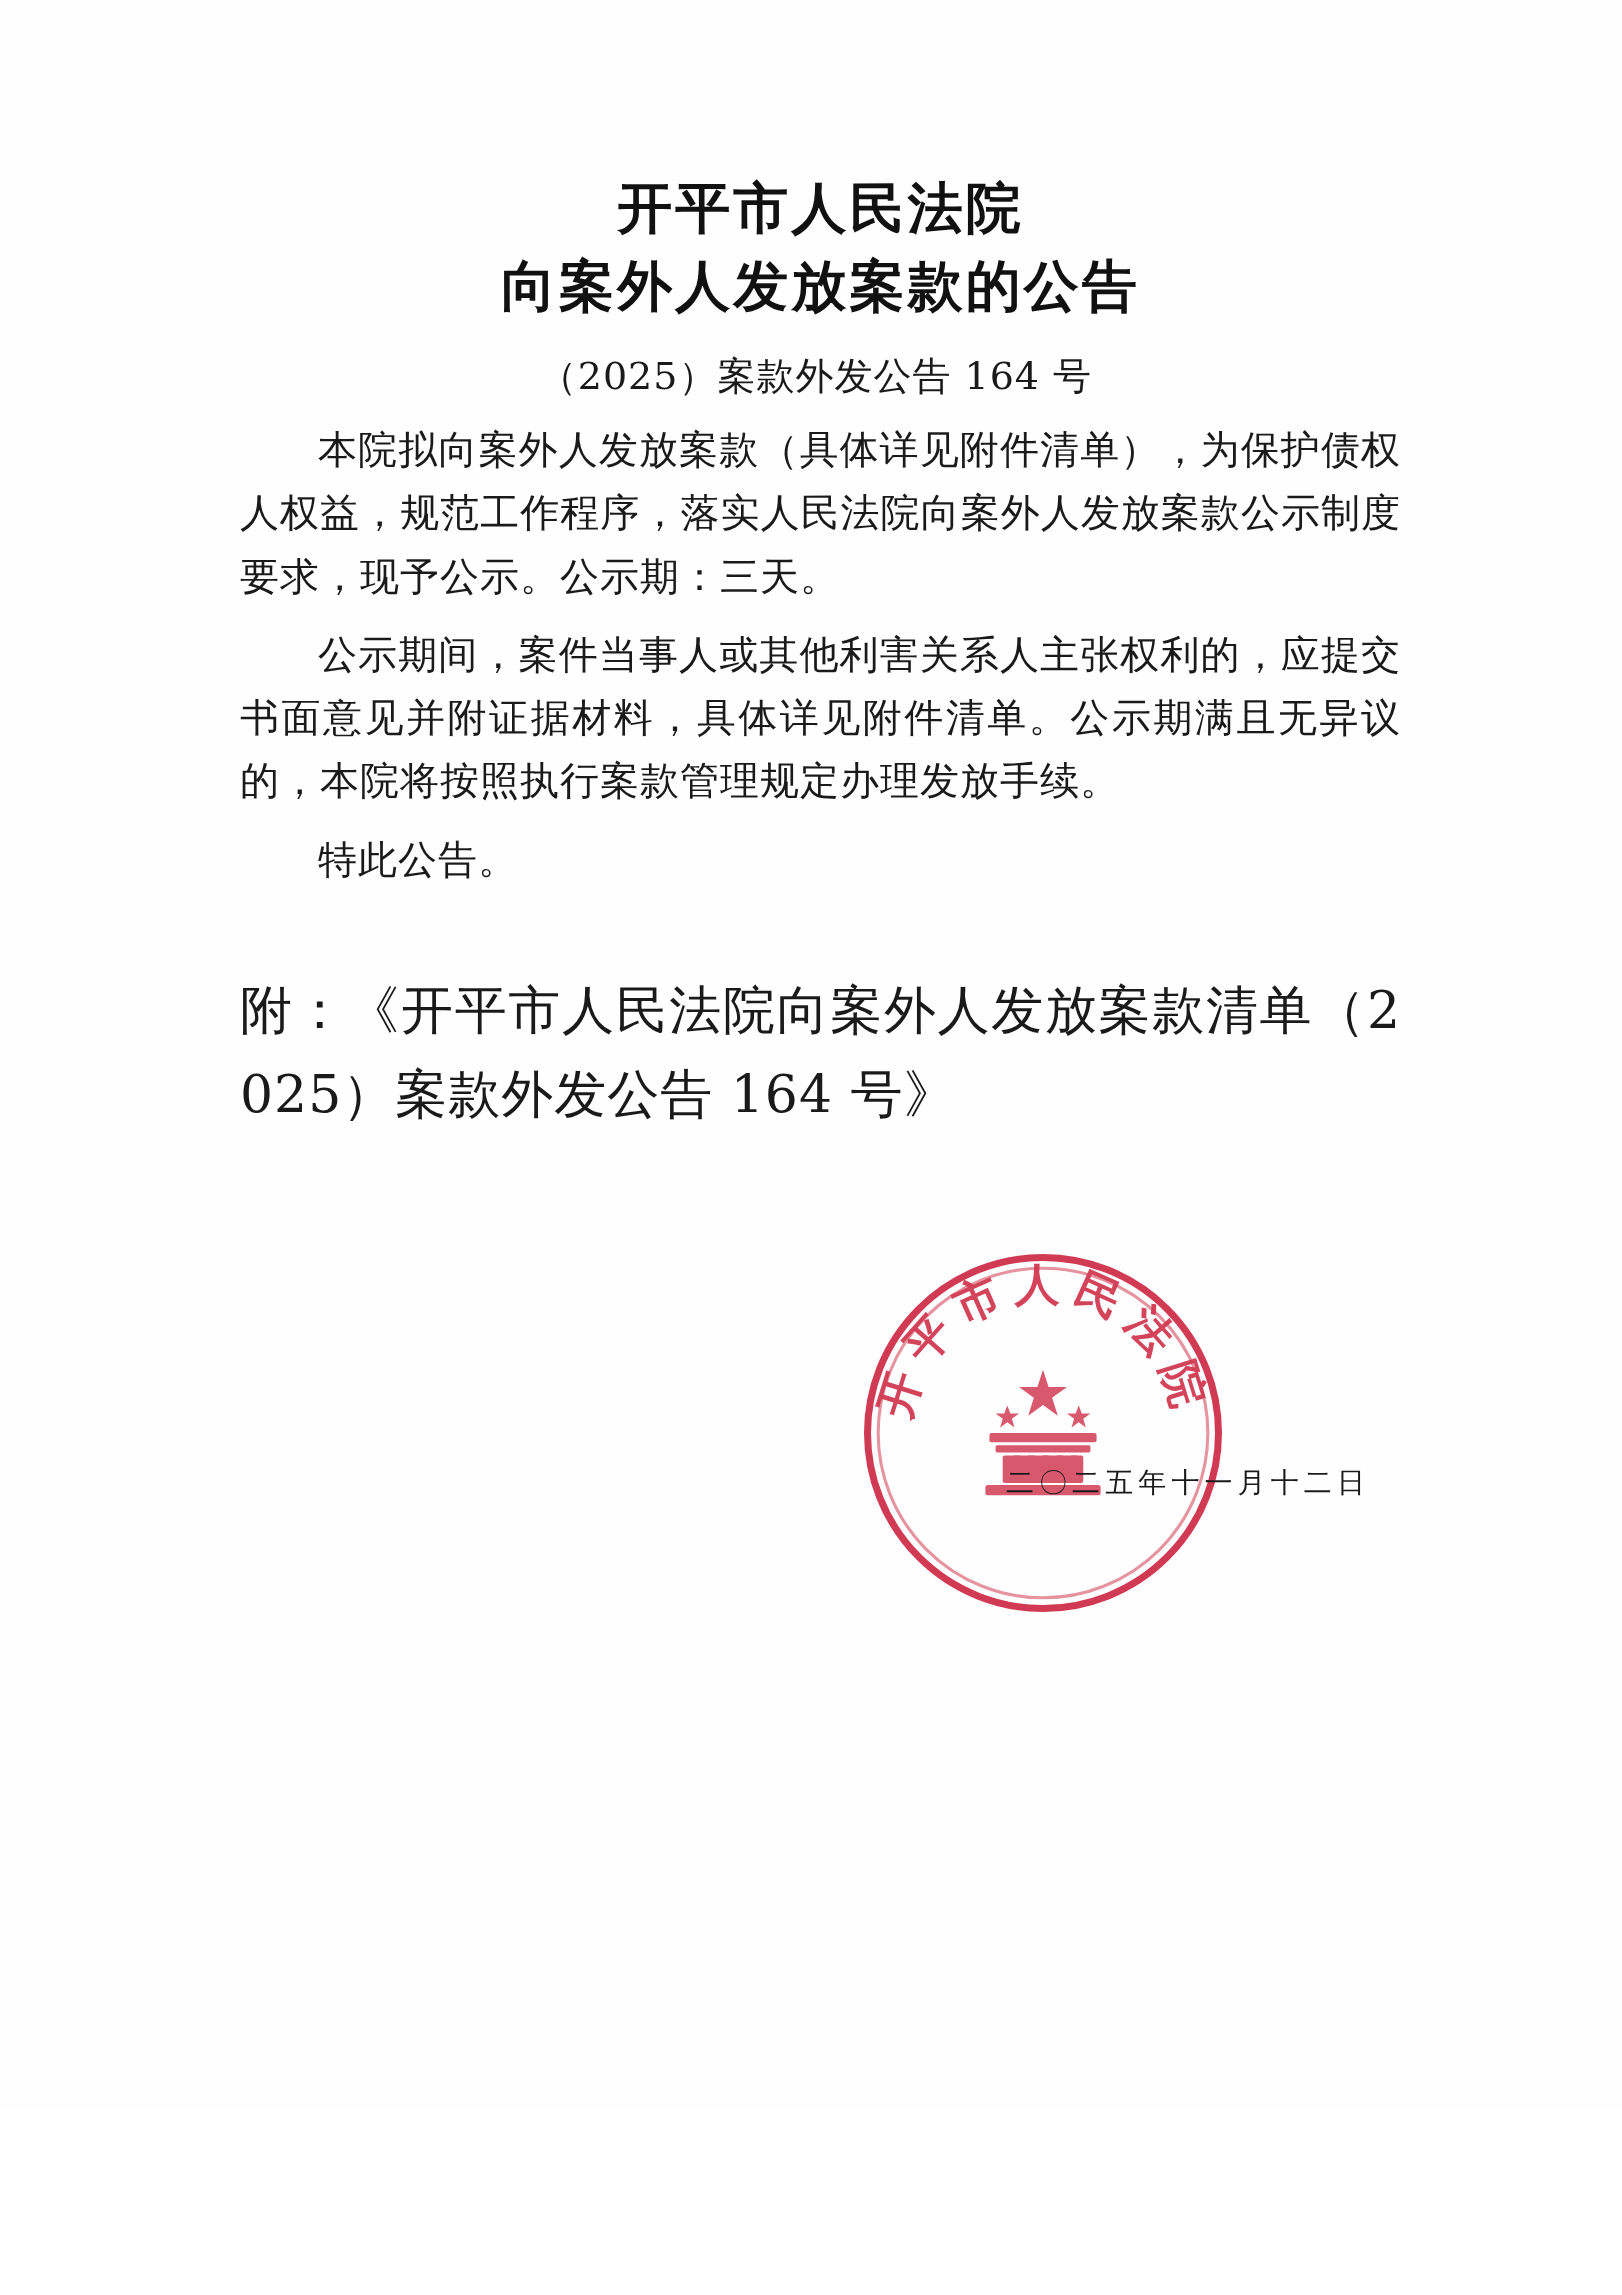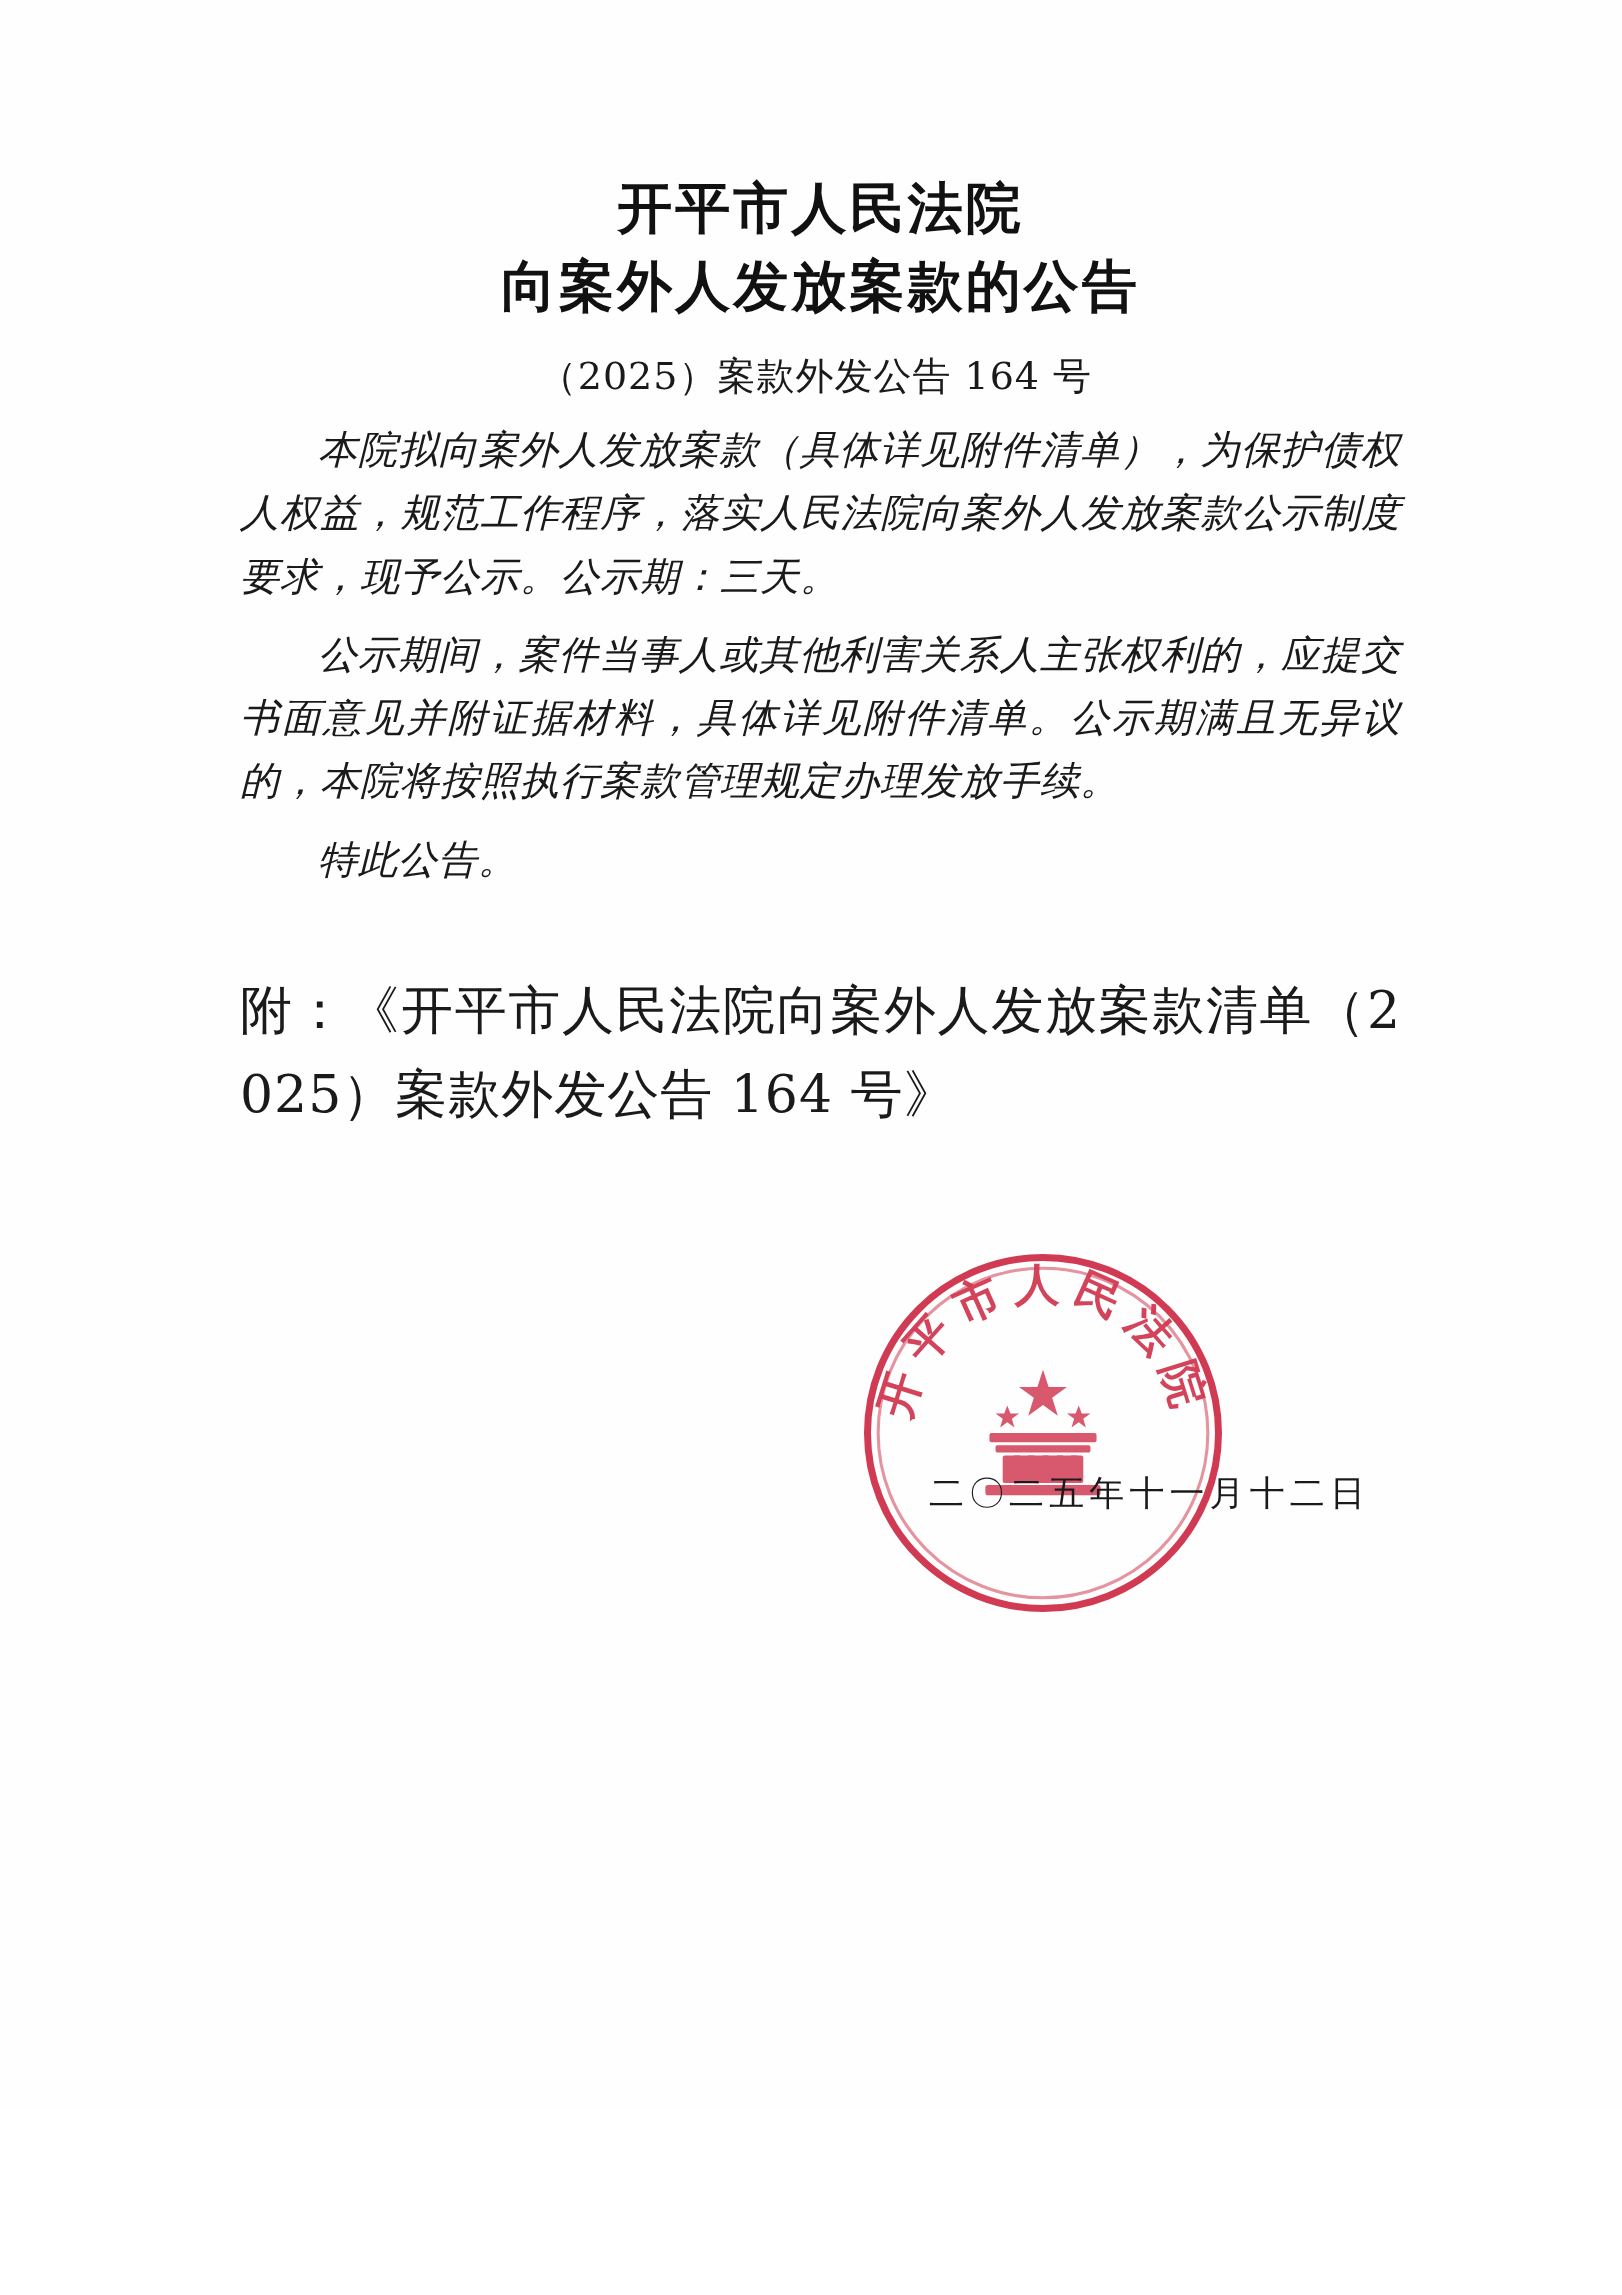--- a/index.html
+++ b/index.html
@@ -48,42 +48,41 @@
   }
   p.body-par {
     font-size: 39px;
     line-height: 1.62;
     letter-spacing: 1px;
     text-align: justify;
     text-justify: inter-ideograph;
     margin: 15.3px 0 0 0;
     text-indent: 78px;
     word-break: break-all;
-    font-style: italic;
   }
   p.attachment {
     margin-top: 77px;
     font-size: 52px;
     line-height: 1.62;
     letter-spacing: 1px;
     text-align: justify;
     text-justify: inter-ideograph;
     text-indent: 0;
     word-break: break-all;
   }
   .sign-block {
     margin-top: 240px;
     position: relative;
     height: 169px;
   }
   .date-line {
     position: absolute;
     right: 31px;
-    top: 93px;
-    font-size: 35px;
+    top: 87px;
+    font-size: 28px;
     letter-spacing: 5.1px;
     white-space: nowrap;
   }
   .seal {
     position: absolute;
     left: 624px;
     top: -123px;
     width: 358px;
     height: 358px;
     border-radius: 50%;

